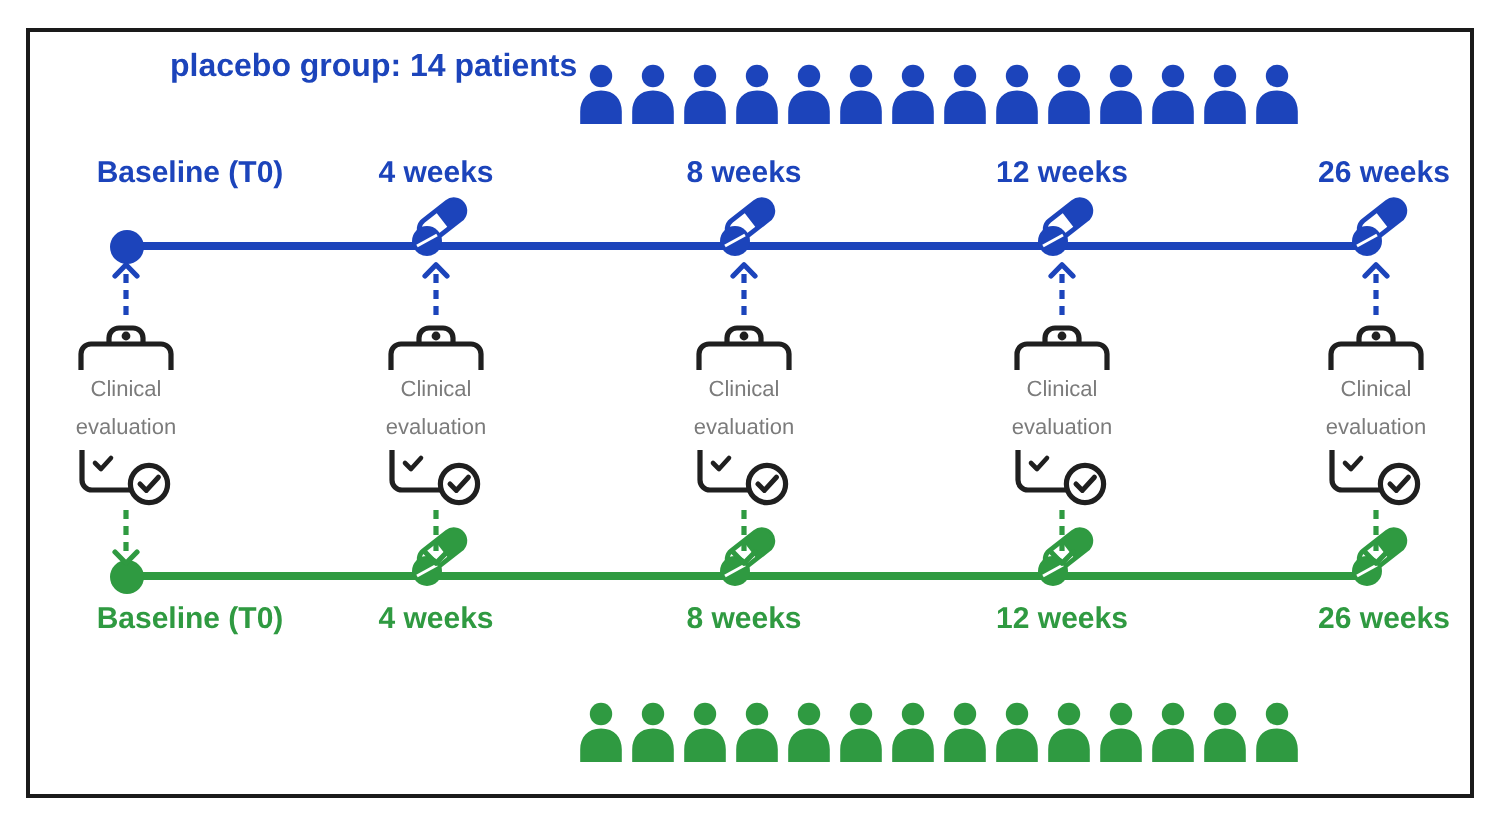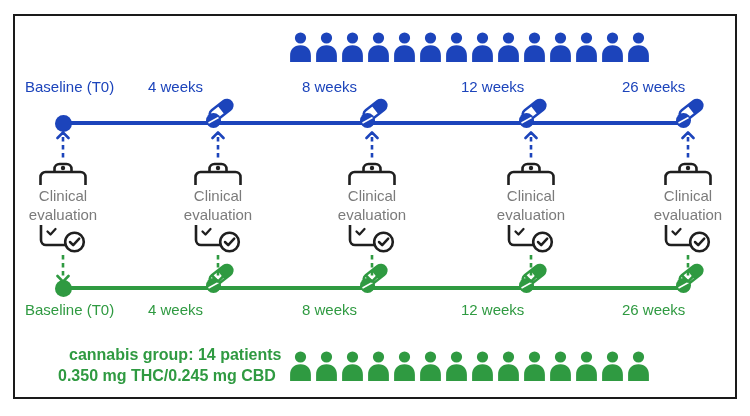--- a/index.html
+++ b/index.html
@@ -10,34 +10,35 @@
   .blue-text{color:var(--blue);}
   .green-text{color:var(--green);}
   .group-header{position:absolute;font-size:16px;line-height:21px;font-weight:700;white-space:nowrap;}
   .gh-line1{padding-left:22px;}
   #cannabis-header .gh-line1{padding-left:11px;}
   .people-row{position:absolute;display:flex;gap:1px;}
   .people-row svg{display:block;}
   .tl-line{position:absolute;height:4px;border-radius:2px;}
   .blue-bg{background:var(--blue);}
   .green-bg{background:var(--green);}
-  .wk-label{position:absolute;width:140px;text-align:left;font-size:15px;font-weight:400;white-space:nowrap;}
+  .wk-label{position:absolute;width:140px;text-align:center;font-size:15px;font-weight:700;white-space:nowrap;}
   .tl-dot{position:absolute;width:17px;height:17px;border-radius:50%;}
   .pill{position:absolute;}
   .eval-col{position:absolute;width:110px;display:flex;flex-direction:column;align-items:center;}
-  .eval-text{font-size:15px;line-height:19px;color:var(--gray);text-align:center;margin:1px 0 0 0;}
+  .eval-text{font-size:11px;line-height:19px;color:var(--gray);text-align:center;margin:1px 0 0 0;}
   .eval-col svg{display:block;}
 </style>
 </head>
 <body>
 
 <div class="stage">
   <div class="frame"></div>
 
   <div class="group-header blue-text" id="placebo-header" style="left:63px;top:23px;">
+    <div class="gh-line1">placebo group: 14 patients</div>
   </div>
 
   <div class="people-row" id="placebo-people" style="left:288px;top:31px;">
       <svg width="25" height="31" viewBox="0 0 25 31">
     <circle cx="12.5" cy="7" r="5.6" fill="#1c44bb"></circle>
     <path d="M12.5 14.2c-6.8 0-10.4 4.4-10.4 10.6V31h20.8v-6.2c0-6.2-3.6-10.6-10.4-10.6z" fill="#1c44bb"></path>
   </svg>
       <svg width="25" height="31" viewBox="0 0 25 31">
     <circle cx="12.5" cy="7" r="5.6" fill="#1c44bb"></circle>
     <path d="M12.5 14.2c-6.8 0-10.4 4.4-10.4 10.6V31h20.8v-6.2c0-6.2-3.6-10.6-10.4-10.6z" fill="#1c44bb"></path>
@@ -292,24 +293,20 @@
     <circle cx="37.5" cy="17" r="9.3" fill="#fff" stroke="#1f1f1f" stroke-width="2.6"></circle>
     <path d="M33 17l3.2 3.2 6-6.6" fill="none" stroke="#1f1f1f" stroke-width="2.5" stroke-linecap="round" stroke-linejoin="round"></path>
   </svg>
       <svg width="16" height="28" viewBox="0 0 16 28" style="margin-top:2px;">
     <path d="M8 0V22" stroke="#2f9a41" stroke-width="2.6" stroke-dasharray="4.5 3.5" fill="none"></path>
     <path d="M2.5 21L8 26.6L13.5 21" stroke="#2f9a41" stroke-width="2.6" fill="none" stroke-linecap="round" stroke-linejoin="round"></path>
   </svg>
     </div>
     </div>
 
-  <div class="group-header green-text" id="cannabis-header" style="left:58px;top:344px;">
-    <div class="gh-line1">cannabis group: 14 patients</div>
-    <div class="gh-line2">0.350 mg THC/0.245 mg CBD</div>
-  </div>
 
   <div class="people-row" id="cannabis-people" style="left:288px;top:350px;">
       <svg width="25" height="31" viewBox="0 0 25 31">
     <circle cx="12.5" cy="7" r="5.6" fill="#2f9a41"></circle>
     <path d="M12.5 14.2c-6.8 0-10.4 4.4-10.4 10.6V31h20.8v-6.2c0-6.2-3.6-10.6-10.4-10.6z" fill="#2f9a41"></path>
   </svg>
       <svg width="25" height="31" viewBox="0 0 25 31">
     <circle cx="12.5" cy="7" r="5.6" fill="#2f9a41"></circle>
     <path d="M12.5 14.2c-6.8 0-10.4 4.4-10.4 10.6V31h20.8v-6.2c0-6.2-3.6-10.6-10.4-10.6z" fill="#2f9a41"></path>
   </svg>

